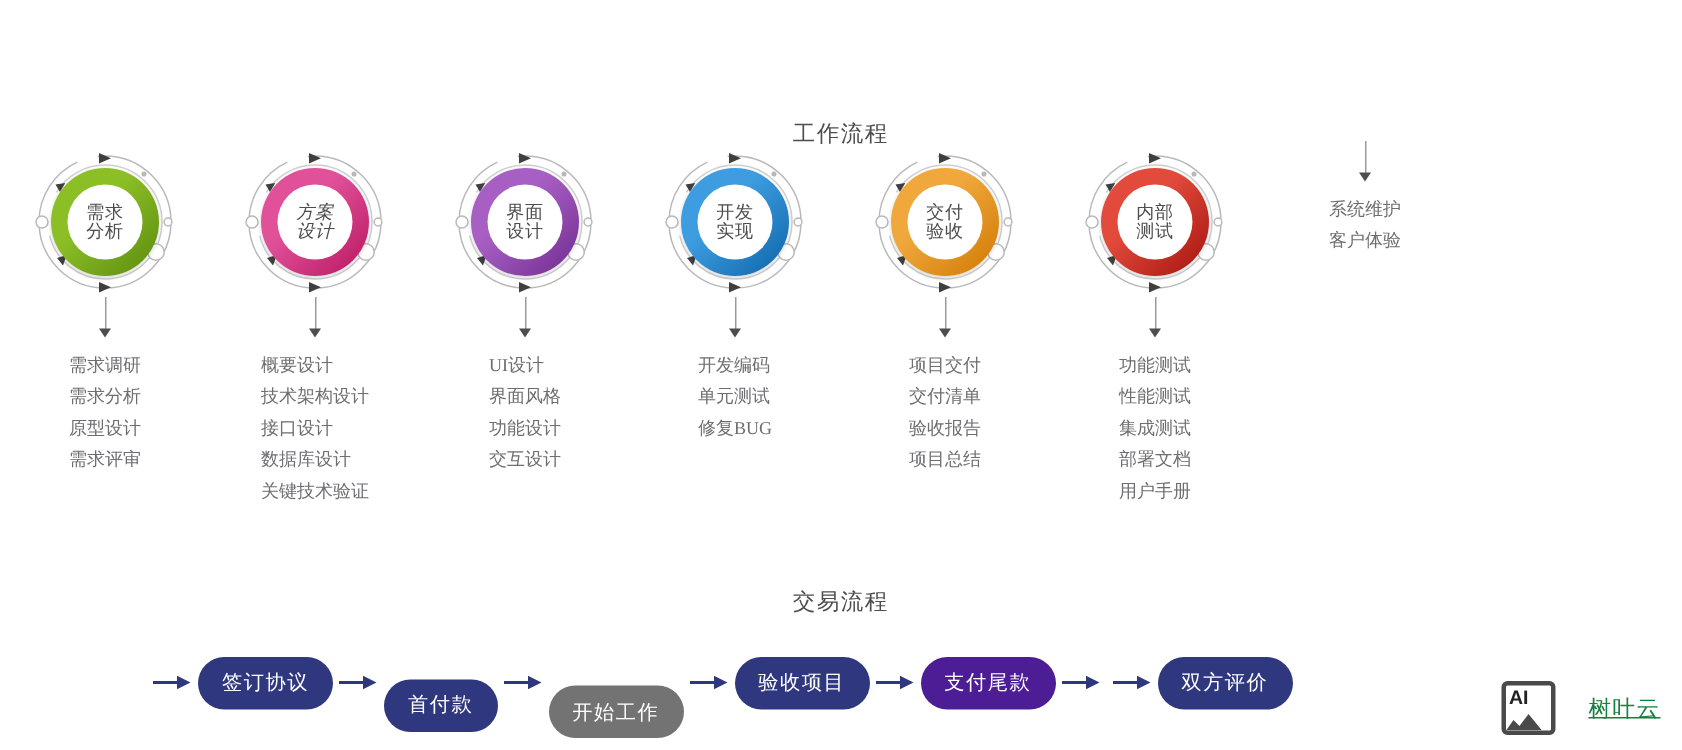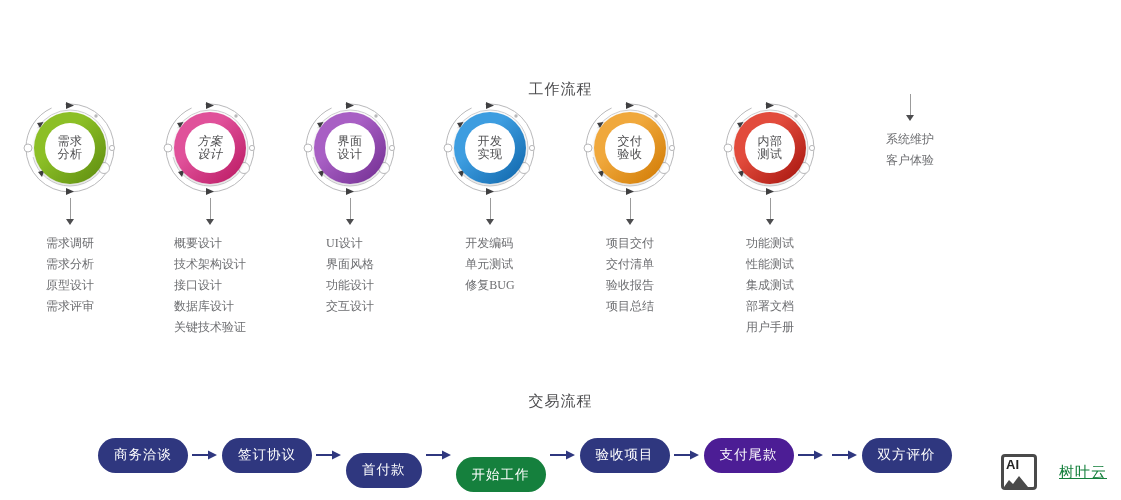--- a/index.html
+++ b/index.html
@@ -304,39 +304,38 @@
             <li>系统维护</li>
             <li>客户体验</li>
           </ul>
         </div>
       </div>
     </div>
 
   <div class="section-title" id="title-trade">交易流程</div>
 
   <div class="trade-row">
-      <div class="pill" style="background: rgb(47, 55, 127);">商务洽谈</div>
       <div class="arrow">
         <svg width="26" height="12" viewBox="0 0 26 12">
           <path d="M0 5 L16 5 L16 1.5 L25 6 L16 10.5 L16 7 L0 7 Z" fill="#2f377f"></path>
         </svg>
       </div>
       <div class="pill" style="background: rgb(47, 55, 127);">签订协议</div>
       <div class="arrow">
         <svg width="26" height="12" viewBox="0 0 26 12">
           <path d="M0 5 L16 5 L16 1.5 L25 6 L16 10.5 L16 7 L0 7 Z" fill="#2f377f"></path>
         </svg>
       </div>
       <div class="pill" style="background: rgb(47, 55, 127); margin-top: 30px;">首付款</div>
       <div class="arrow">
         <svg width="26" height="12" viewBox="0 0 26 12">
           <path d="M0 5 L16 5 L16 1.5 L25 6 L16 10.5 L16 7 L0 7 Z" fill="#2f377f"></path>
         </svg>
       </div>
-      <div class="pill" style="background: #15803d; margin-top: 39px;">开始工作</div>
+      <div class="pill" style="background: #737373; margin-top: 39px;">开始工作</div>
       <div class="arrow">
         <svg width="26" height="12" viewBox="0 0 26 12">
           <path d="M0 5 L16 5 L16 1.5 L25 6 L16 10.5 L16 7 L0 7 Z" fill="#2f377f"></path>
         </svg>
       </div>
       <div class="pill" style="background: rgb(47, 55, 127);">验收项目</div>
       <div class="arrow">
         <svg width="26" height="12" viewBox="0 0 26 12">
           <path d="M0 5 L16 5 L16 1.5 L25 6 L16 10.5 L16 7 L0 7 Z" fill="#2f377f"></path>
         </svg>

